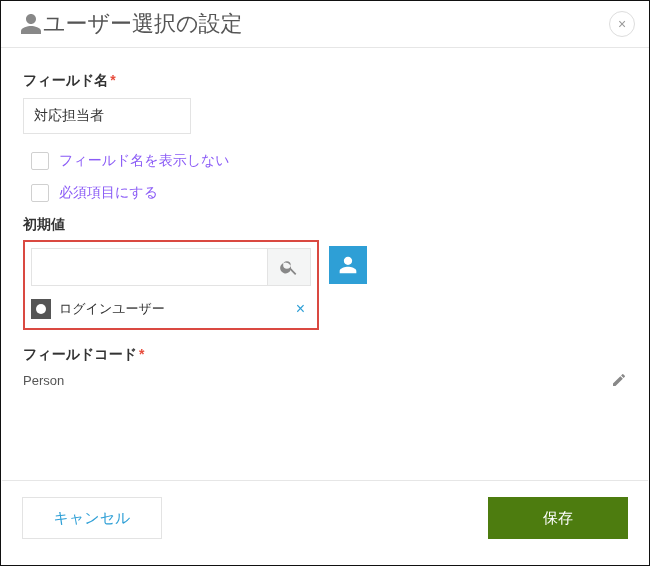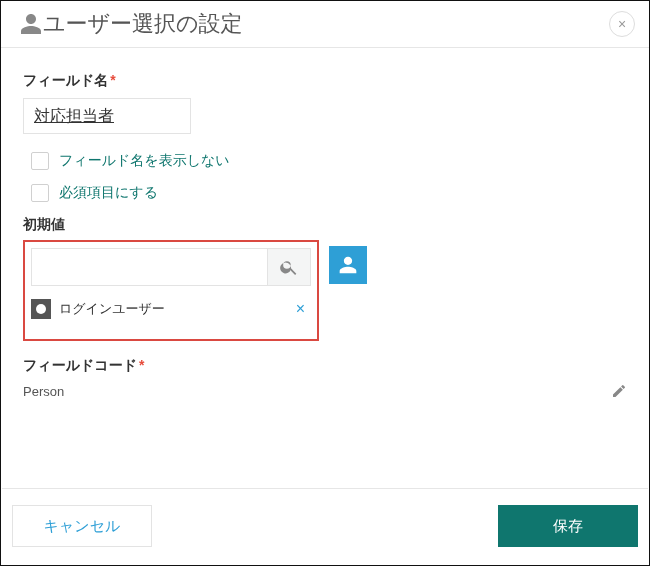--- a/index.html
+++ b/index.html
@@ -50,45 +50,44 @@
     color: #333;
     margin-bottom: 8px;
     font-weight: bold;
   }
   .req { color: #e74c3c; margin-left: 2px; }
   .text-input {
     width: 168px;
     height: 36px;
     border: 1px solid #e3e3e3;
     padding: 0 10px;
-    font-size: 16px;
-    color: #333;
-    text-decoration: underline;
+    font-size: 14px;
+    color: #333;
   }
   .cb-row {
     display: flex;
     align-items: center;
     gap: 10px;
     margin: 14px 0 14px 8px;
-    color: #0f766e;
+    color: #8b5cf6;
     font-size: 14px;
   }
   .cb {
     width: 18px; height: 18px;
     border: 1px solid #d0d0d0;
     border-radius: 2px;
     background: #fff;
     display: inline-block;
     cursor: pointer;
   }
   .section-initial {
   }
   .highlight-box {
     border: 2px solid #da4941;
-    padding: 6px 6px 15px 6px;
+    padding: 6px 6px 4px 6px;
     width: 296px;
   }
   .initial-row {
     display: flex;
     align-items: center;
     gap: 10px;
     margin-bottom: 8px;
   }
   .search-wrap {
     display: flex;
@@ -150,44 +149,44 @@
     align-items: center;
     gap: 6px;
     color: #555;
     font-size: 13px;
     margin-top: 2px;
     justify-content: space-between;
   }
   .edit-icon { cursor: pointer; display:flex; }
   .modal-footer {
     position: absolute;
-    left: 1px; right: 1px; bottom: 2px;
+    left: 1px; right: 1px; bottom: 10px;
     border-top: 1px solid #e6e6e6;
-    padding: 16px 10px;
+    padding: 16px 20px;
     display: flex;
     align-items: center;
     background: #fff;
   }
   .btn {
     height: 42px;
     min-width: 140px;
     display: flex;
     align-items: center;
     justify-content: center;
     font-size: 15px;
     cursor: pointer;
     border: 1px solid transparent;
   }
   .btn-cancel {
     border: 1px solid #e3e3e3;
     color: #2e9fd6;
     background: #fff;
   }
   .btn-save {
-    background: #0f766e;
+    background: #4d7c0f;
     color: #fff;
     margin-left: auto;
   }
 </style>
 </head>
 <body>
 
 <div class="modal-header">
   <div class="title">
     <span class="head-icon">

